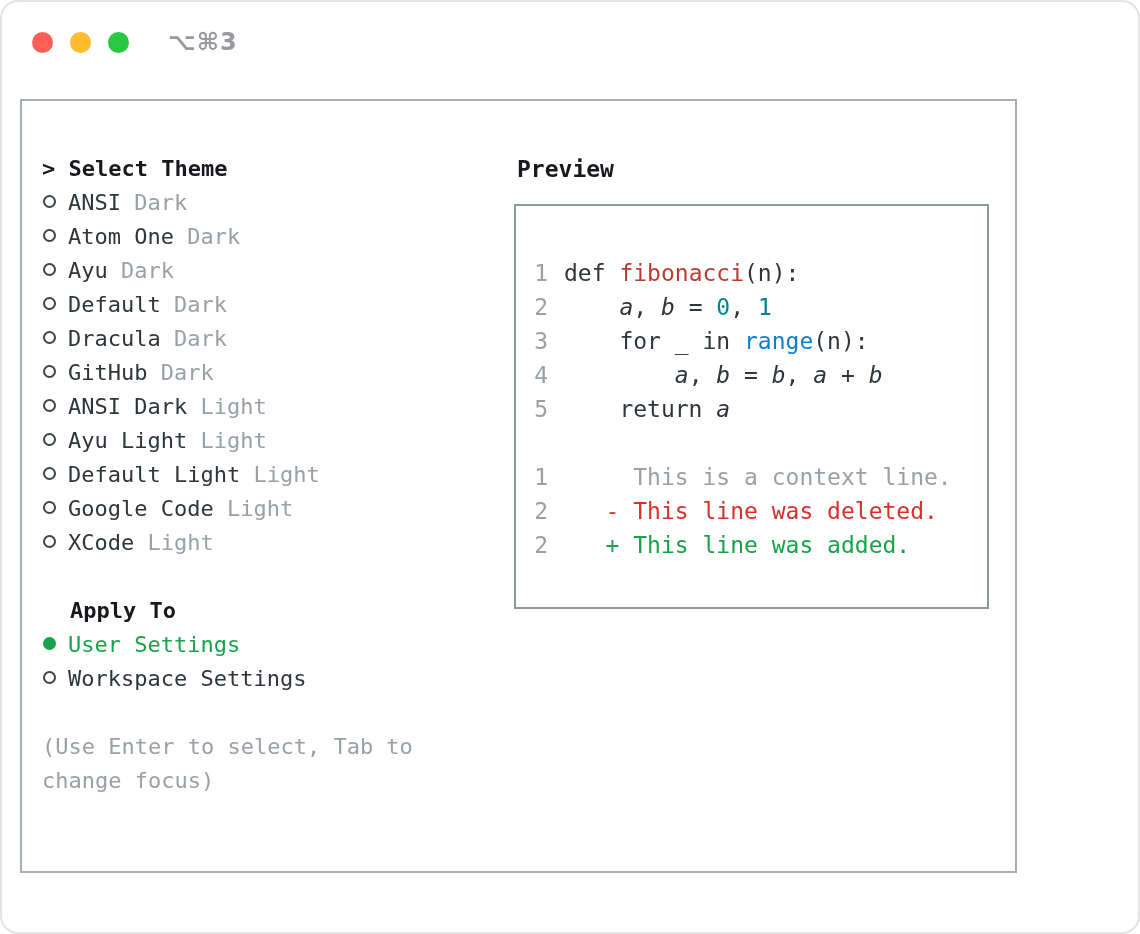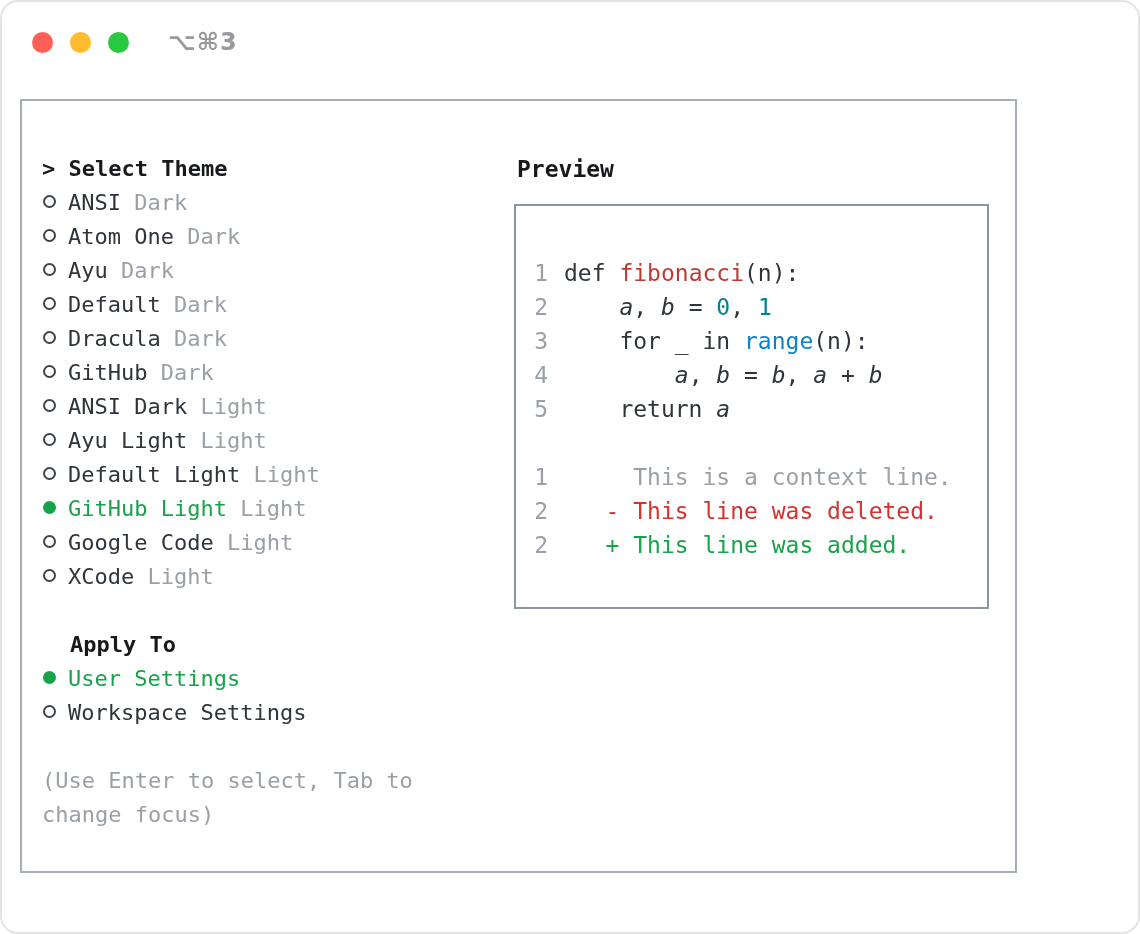--- a/index.html
+++ b/index.html
@@ -93,21 +93,20 @@
       <div>
           <div class="row"><span class="radio"></span><span class="t-name">ANSI</span><span class="t-var"> Dark</span></div>
           <div class="row"><span class="radio"></span><span class="t-name">Atom One</span><span class="t-var"> Dark</span></div>
           <div class="row"><span class="radio"></span><span class="t-name">Ayu</span><span class="t-var"> Dark</span></div>
           <div class="row"><span class="radio"></span><span class="t-name">Default</span><span class="t-var"> Dark</span></div>
           <div class="row"><span class="radio"></span><span class="t-name">Dracula</span><span class="t-var"> Dark</span></div>
           <div class="row"><span class="radio"></span><span class="t-name">GitHub</span><span class="t-var"> Dark</span></div>
           <div class="row"><span class="radio"></span><span class="t-name">ANSI Dark</span><span class="t-var"> Light</span></div>
           <div class="row"><span class="radio"></span><span class="t-name">Ayu Light</span><span class="t-var"> Light</span></div>
           <div class="row"><span class="radio"></span><span class="t-name">Default Light</span><span class="t-var"> Light</span></div>
-          <div class="row"><span class="radio on"></span><span class="t-name sel">GitHub Light</span><span class="t-var"> Light</span></div>
           <div class="row"><span class="radio"></span><span class="t-name">Google Code</span><span class="t-var"> Light</span></div>
           <div class="row"><span class="radio"></span><span class="t-name">XCode</span><span class="t-var"> Light</span></div>
         </div>
       <div class="spacer"></div>
       <div class="apply-title">Apply To</div>
       <div>
           <div class="row"><span class="radio on"></span><span class="opt-label sel">User Settings</span></div>
           <div class="row"><span class="radio"></span><span class="opt-label">Workspace Settings</span></div>
         </div>
       <div class="spacer"></div>

